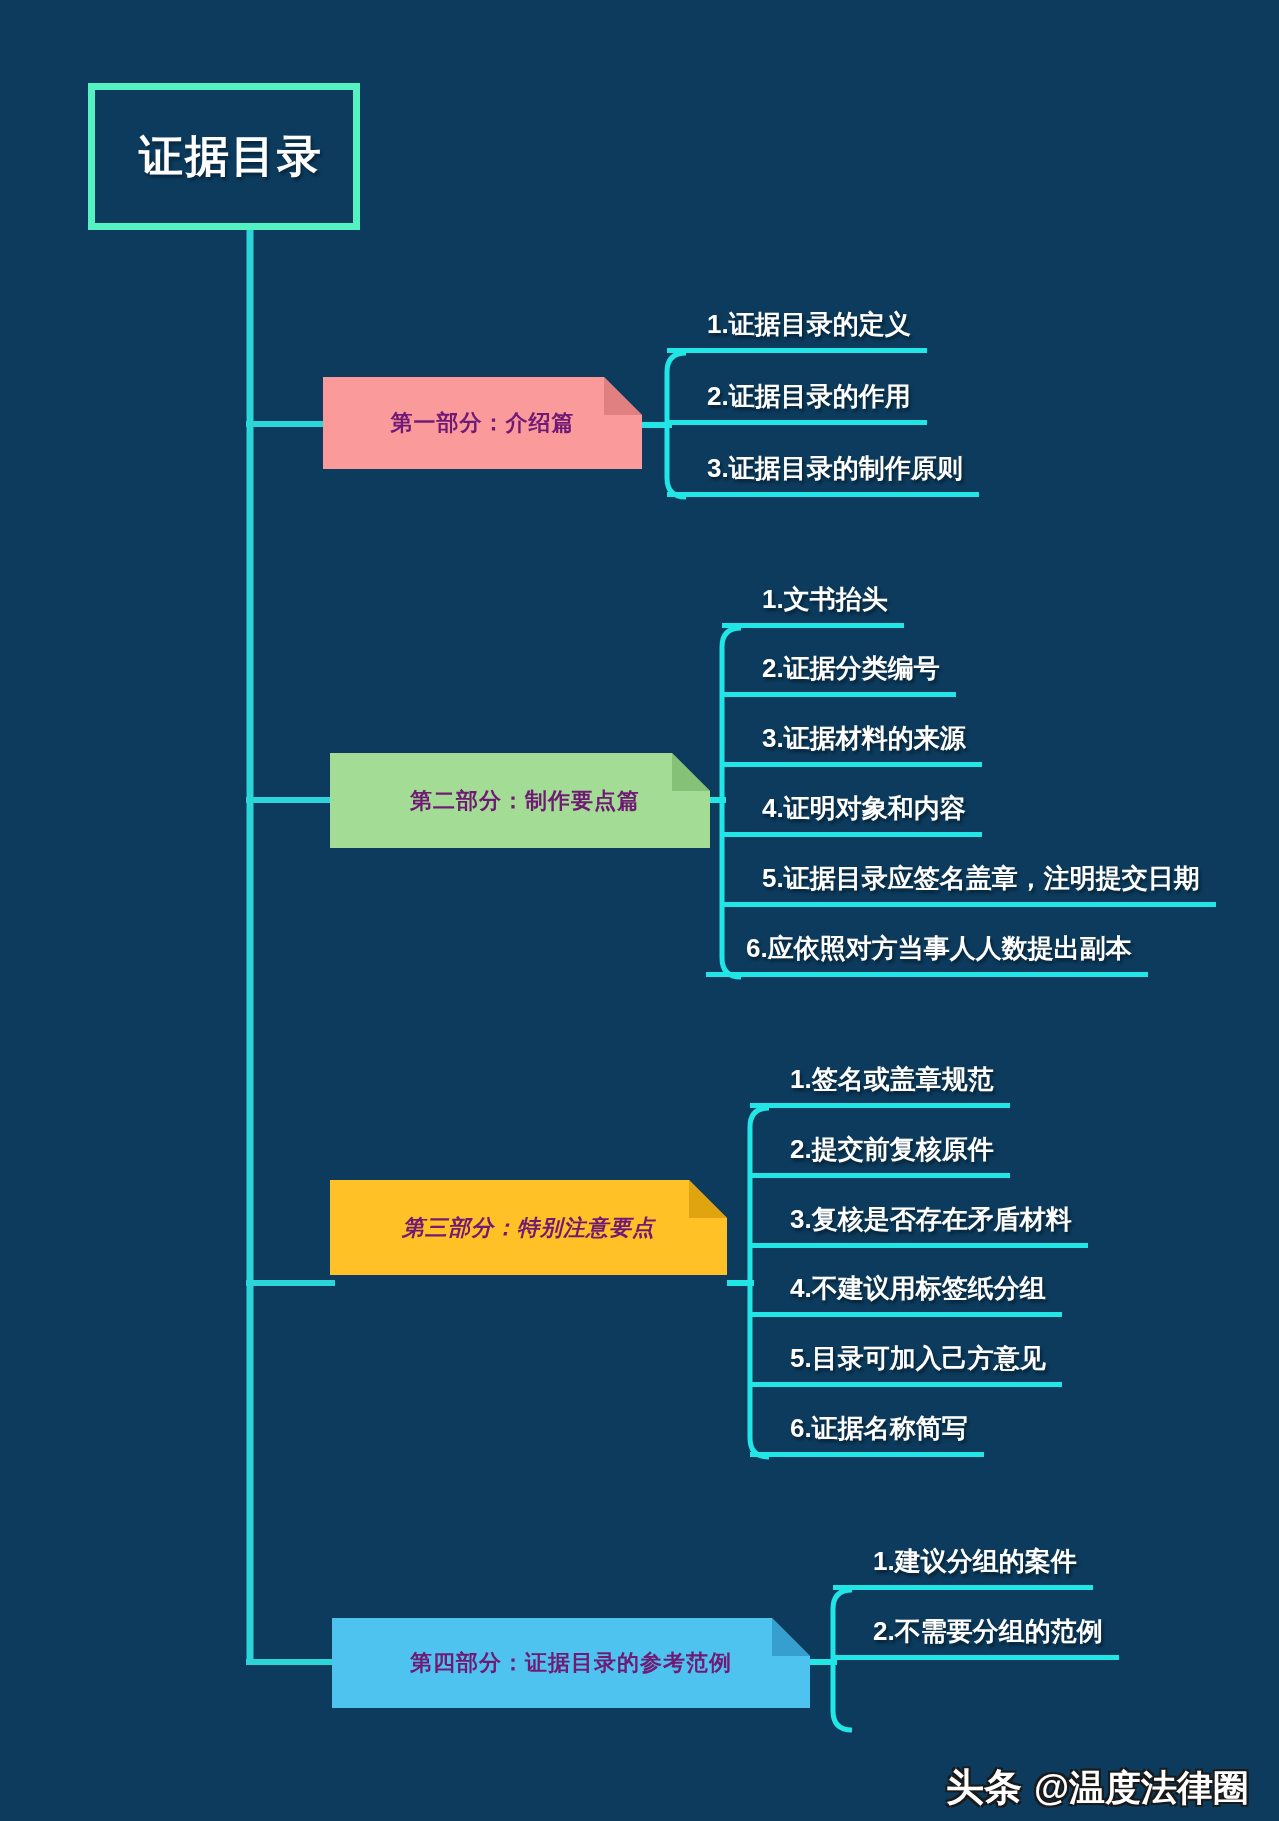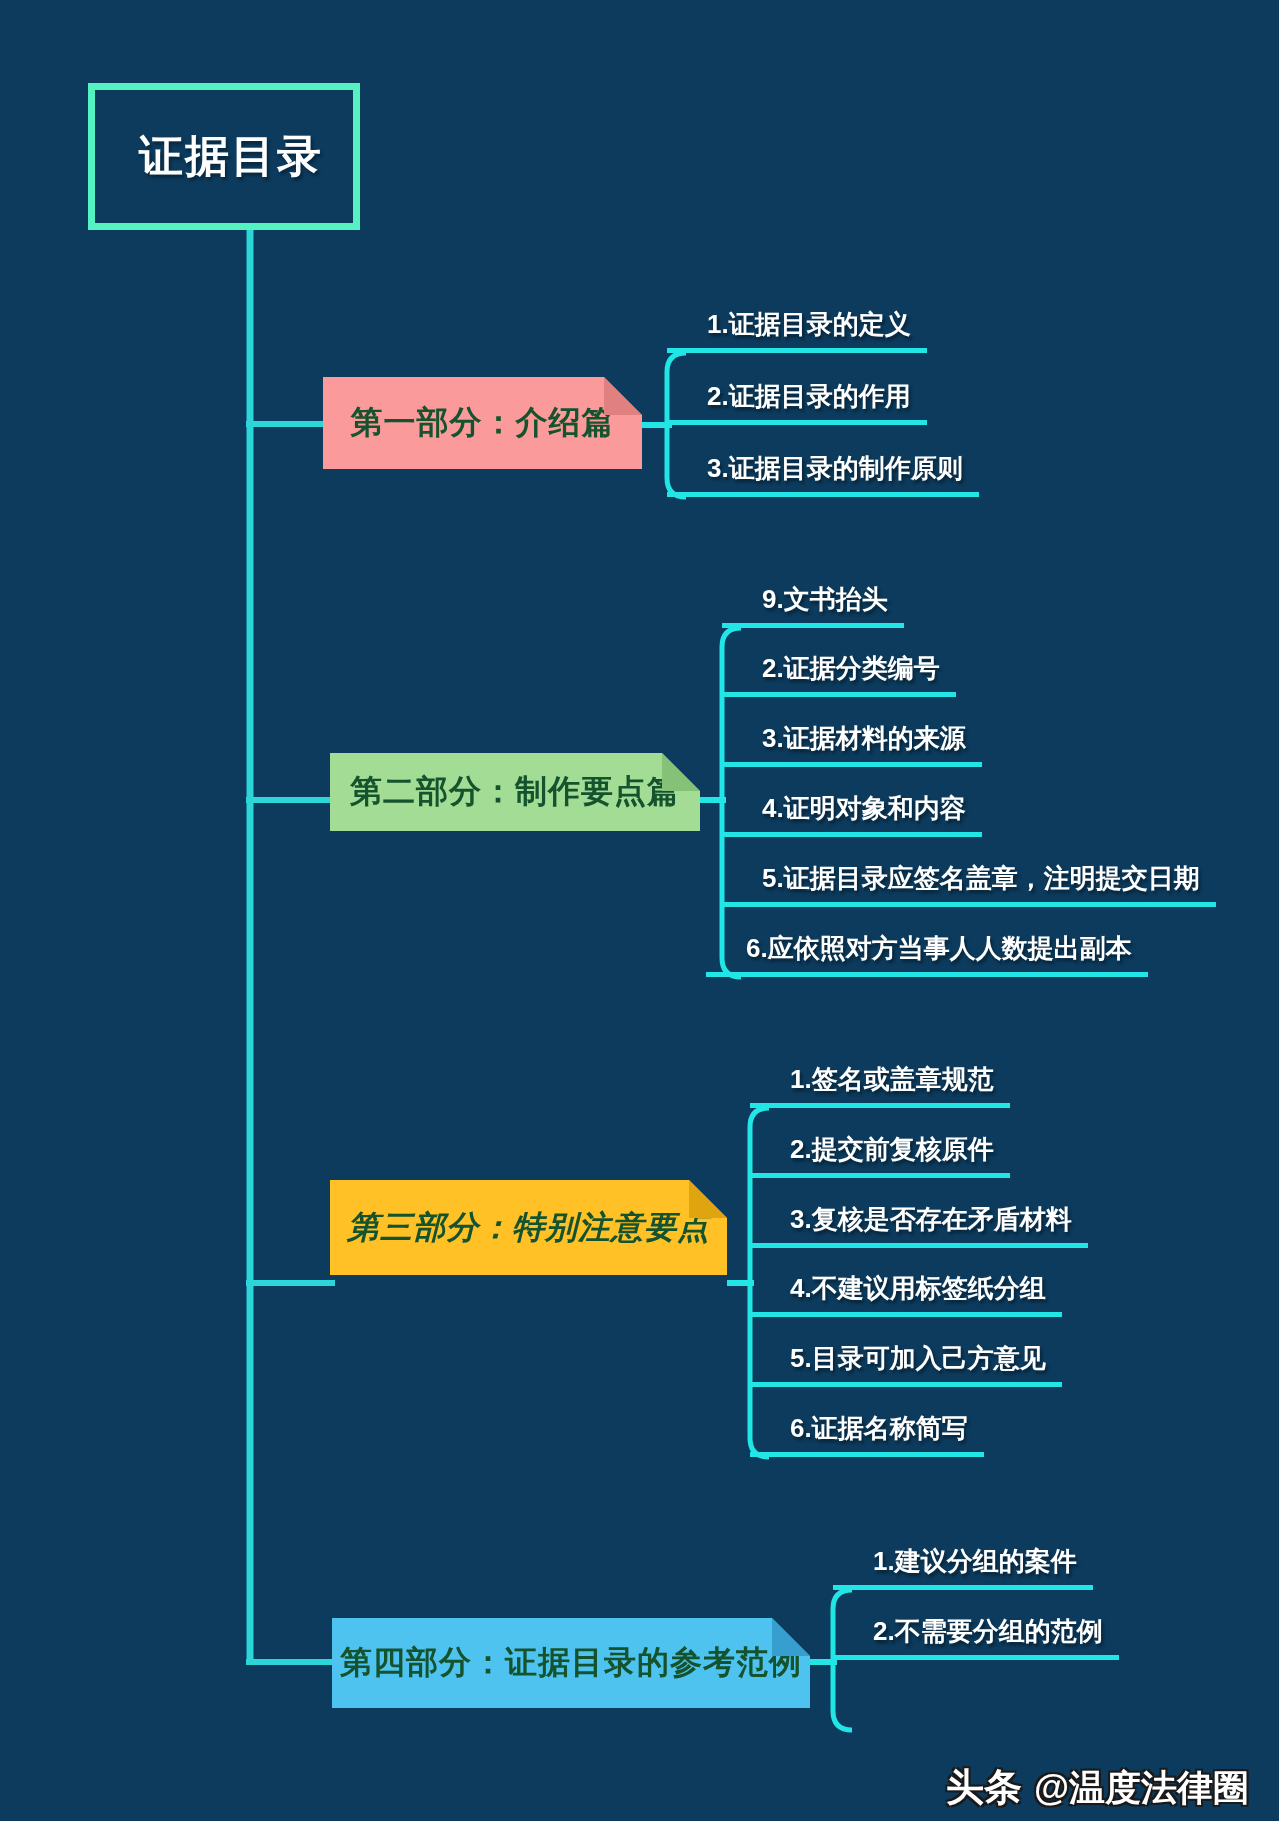--- a/index.html
+++ b/index.html
@@ -17,30 +17,30 @@
     position:absolute; left:88px; top:83px; width:272px; height:147px;
     box-sizing:border-box; border:7px solid #55F2C1;
     display:flex; align-items:center; justify-content:center;
     color:#fff; font-size:44px; font-weight:bold; letter-spacing:2px;
     text-shadow: 2px 3px 3px rgba(5,25,40,.6);
   }
 
   .pbox {
     position:absolute;
     display:flex; align-items:center; justify-content:center;
-    font-size:32px; font-weight:bold; color:#14532d; letter-spacing:1px;
+    font-size:22px; font-weight:bold; color:#701a75; letter-spacing:1px;
     clip-path: polygon(0 0, calc(100% - 38px) 0, 100% 38px, 100% 100%, 0 100%);
     white-space:nowrap;
   }
   .fold {
     position:absolute; top:0; right:0; width:38px; height:38px;
     clip-path: polygon(0 0, 100% 100%, 0 100%);
   }
   .pbox-1 { left:323px; top:377px; width:319px; height:92px; }
-  .pbox-2 { left:330px; top:753px; width:370px; height:78px; }
+  .pbox-2 { left:330px; top:753px; width:370px; height:95px;padding-left:10px; }
   .pbox-3 { left:330px; top:1180px; width:397px; height:95px;font-style:italic; }
   .pbox-4 { left:332px; top:1618px; width:478px; height:90px; }
 
   .child {
     position:absolute;
     color:#fff; font-size:26px; font-weight:bold; line-height:34px;
     padding:0 16px 7px 40px;
     border-bottom:5px solid #22E5E5;
     white-space:nowrap;
     text-shadow: 2px 3px 3px rgba(5,25,40,.7);
@@ -85,21 +85,21 @@
     <span class="fold" style="background: rgb(224, 128, 128);"></span>
   </div>
   <div class="child" style="left:667px; top:307px">1.证据目录的定义</div>
   <div class="child" style="left:667px; top:379px">2.证据目录的作用</div>
   <div class="child" style="left:667px; top:451px">3.证据目录的制作原则</div>
 
   <div class="pbox pbox-2" style="background: rgb(163, 220, 148);">
     <span>第二部分：制作要点篇</span>
     <span class="fold" style="background: rgb(134, 193, 120);"></span>
   </div>
-  <div class="child" style="left:722px; top:582px">9.文书抬头</div>
+  <div class="child" style="left:722px; top:582px">1.文书抬头</div>
   <div class="child" style="left:722px; top:651px">2.证据分类编号</div>
   <div class="child" style="left:722px; top:721px">3.证据材料的来源</div>
   <div class="child" style="left:722px; top:791px">4.证明对象和内容</div>
   <div class="child" style="left:722px; top:861px">5.证据目录应签名盖章，注明提交日期</div>
   <div class="child" style="left:706px; top:931px">6.应依照对方当事人人数提出副本</div>
 
   <div class="pbox pbox-3" style="background: rgb(255, 193, 37);">
     <span>第三部分：特别注意要点</span>
     <span class="fold" style="background: rgb(223, 164, 15);"></span>
   </div>

